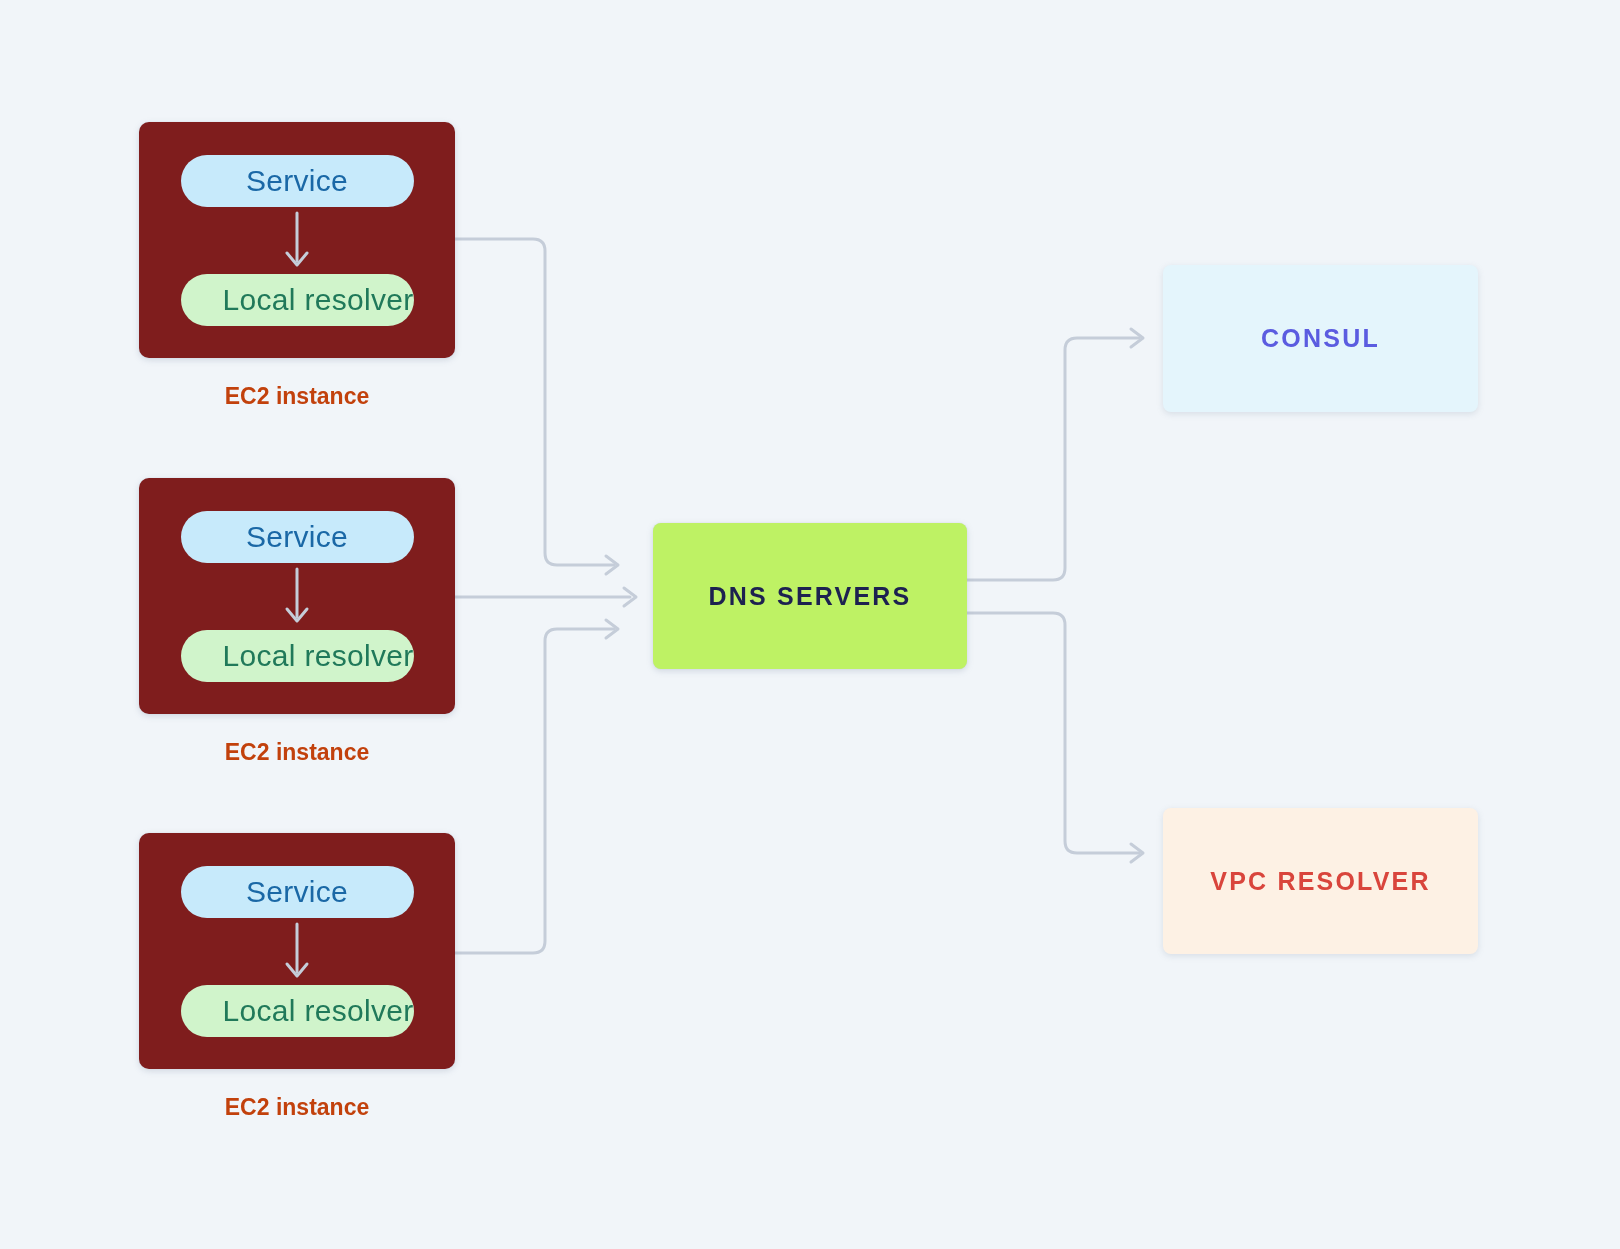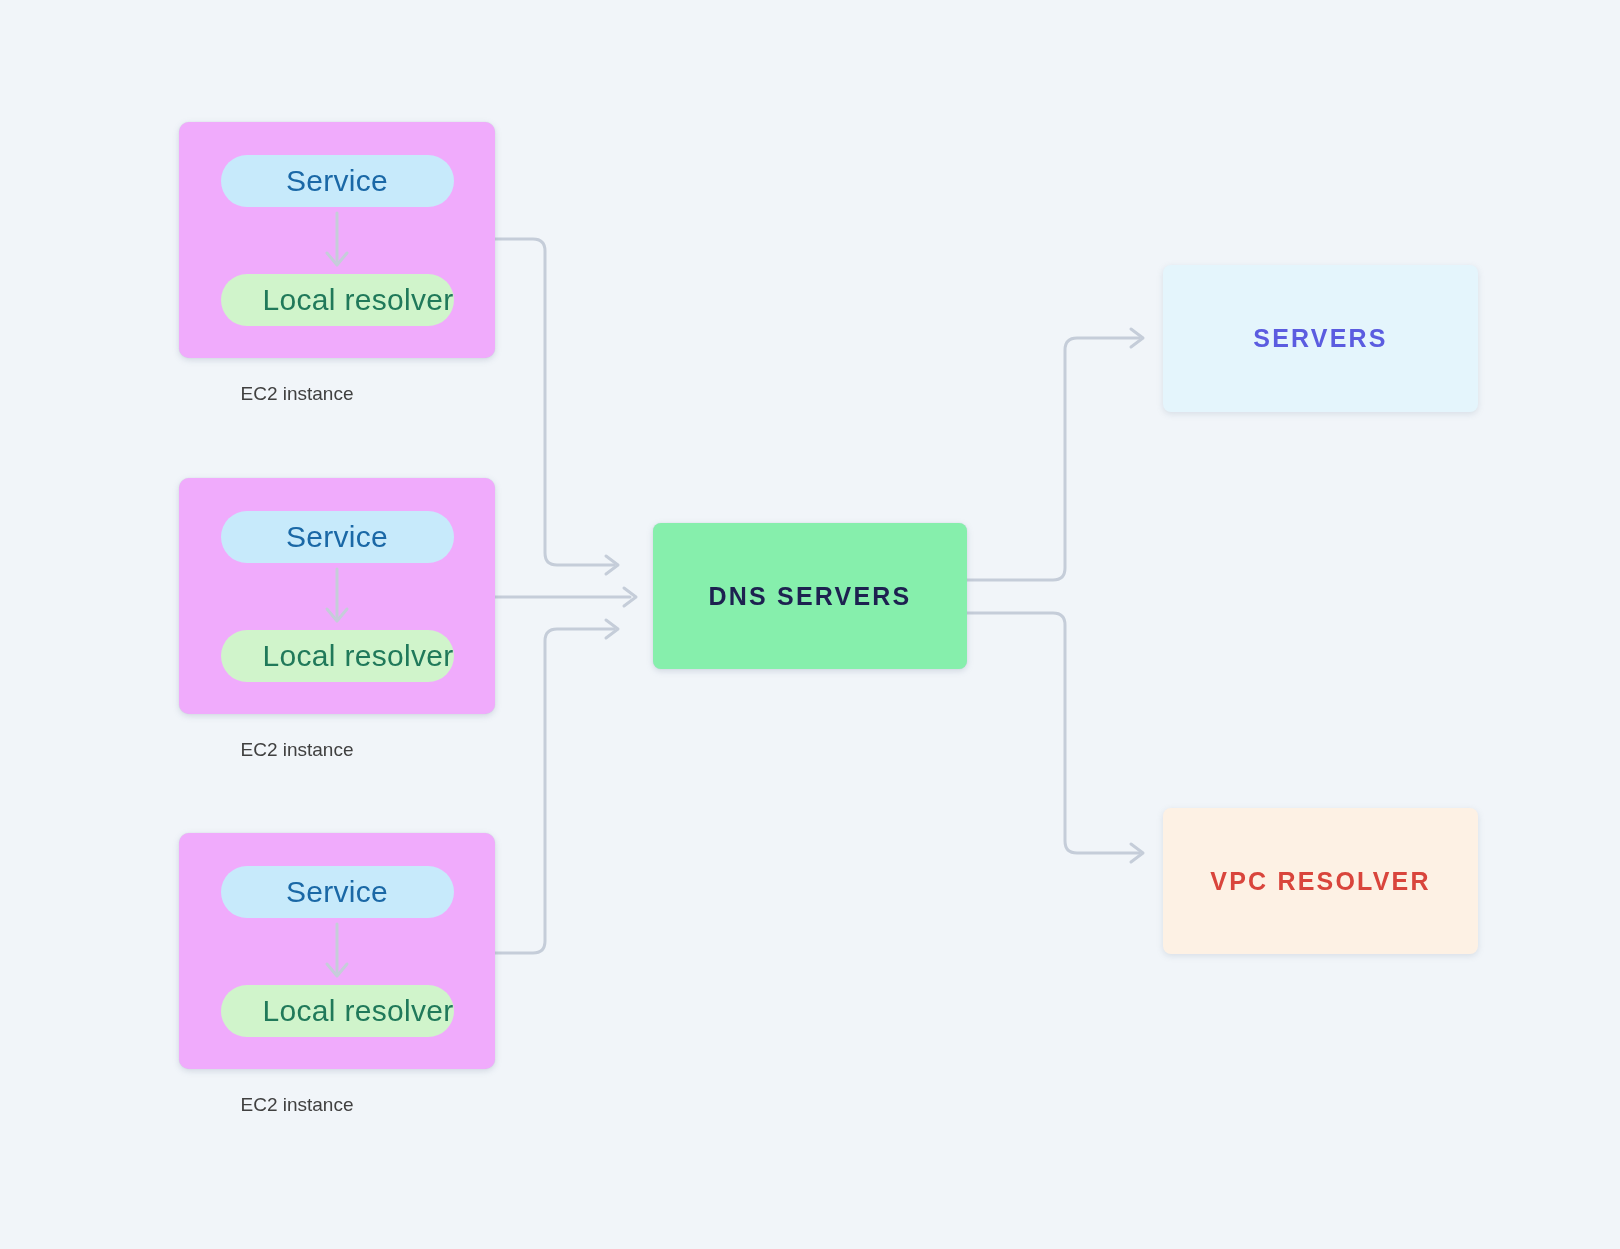--- a/index.html
+++ b/index.html
@@ -23,28 +23,27 @@
     height: 1249px;
     pointer-events: none;
   }
   .ec2-group {
     position: absolute;
     width: 316px;
   }
   .ec2-card {
     width: 316px;
     height: 236px;
-    background: #f0abfc;
+    background: #7f1d1d;
     border-radius: 10px;
     box-shadow: 0 2px 6px rgba(125, 140, 165, 0.28), 0 0 1px rgba(125, 140, 165, 0.25);
     display: flex;
     flex-direction: column;
     align-items: center;
     box-sizing: border-box;
-    margin-left: 40px;
   }
   .pill {
     width: 233px;
     height: 52px;
     border-radius: 26px;
     display: flex;
     align-items: center;
     justify-content: center;
     font-size: 30px;
     letter-spacing: 0.3px;
@@ -60,40 +59,41 @@
     color: #20795a;
     justify-content: flex-end;
   }
   .down-arrow {
     margin: 2px 0 1px 0;
     display: block;
   }
   .ec2-caption {
     margin-top: 25px;
     text-align: center;
-    font-size: 19px;
-    color: #404040;
+    font-size: 23px;
+    color: #c2410c;
+    font-weight: bold;
   }
   .node-box {
     position: absolute;
     display: flex;
     align-items: center;
     justify-content: center;
     border-radius: 8px;
     font-weight: bold;
     font-size: 25px;
     letter-spacing: 2.2px;
     box-sizing: border-box;
   }
   .dns-box {
     left: 653px;
     top: 523px;
     width: 314px;
     height: 146px;
-    background: #86efac;
+    background: #bef264;
     color: #1d2150;
     box-shadow: 0 2px 6px rgba(125, 140, 165, 0.28), 0 0 1px rgba(125, 140, 165, 0.25);
   }
   .consul-box {
     left: 1163px;
     top: 265px;
     width: 315px;
     height: 147px;
     background: #e4f5fc;
     color: #5b5ce0;
@@ -178,20 +178,20 @@
       </div>
     </div>
     <div class="ec2-caption">EC2 instance</div>
   </div>
 
   <div class="node-box dns-box">
     <span>DNS SERVERS</span>
   </div>
 
   <div class="node-box consul-box">
-    <span>SERVERS</span>
+    <span>CONSUL</span>
   </div>
 
   <div class="node-box vpc-box">
     <span>VPC RESOLVER</span>
   </div>
 
 </div>
 
 </body></html>

